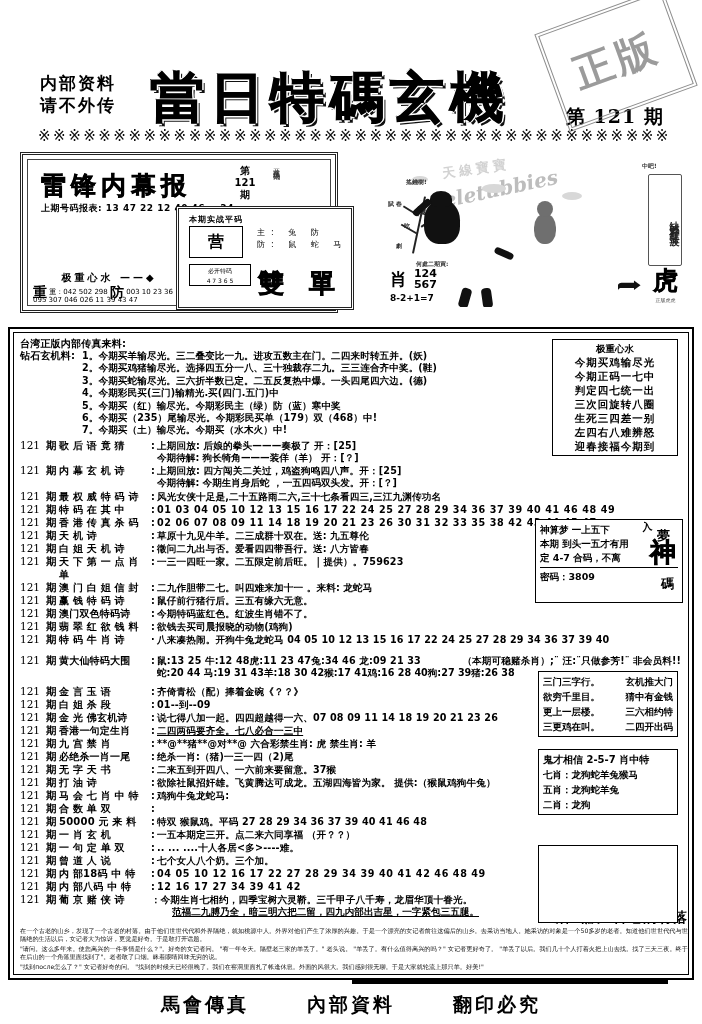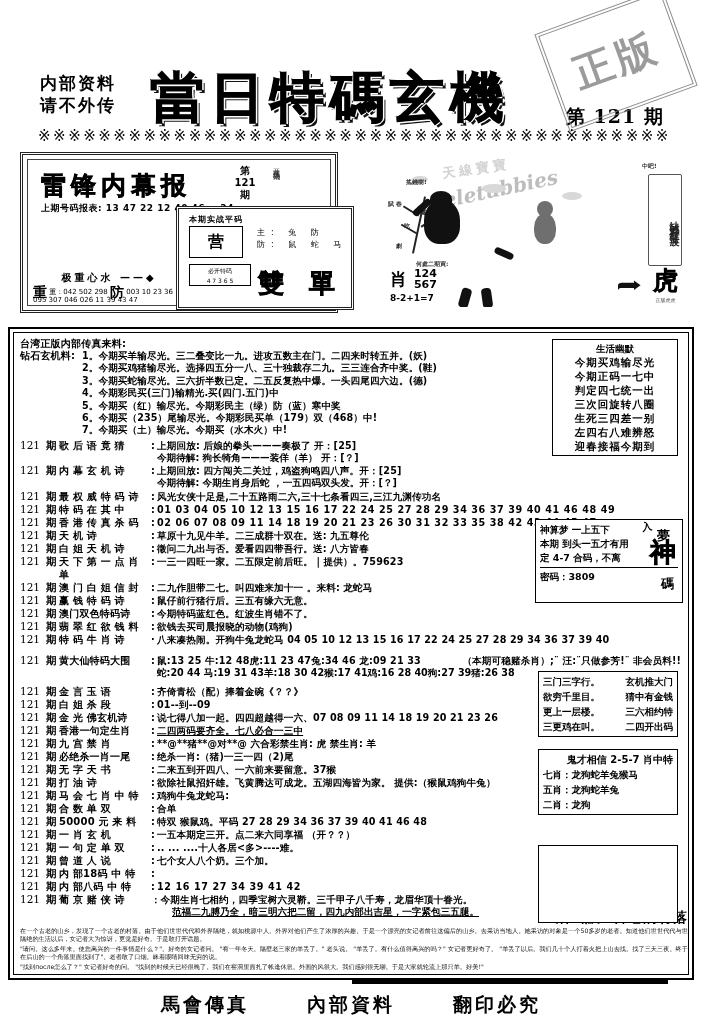--- a/index.html
+++ b/index.html
@@ -225,21 +225,21 @@
     color:#000;
   }
   .rbox2 .sig .c1{position:absolute;right:26px;top:1px;font-size:10px;transform:rotate(-10deg);}
   .rbox2 .sig .c2{position:absolute;right:8px;top:10px;font-size:13px;}
   .rbox2 .sig .c3{position:absolute;right:2px;top:26px;font-size:26px;-webkit-text-stroke:.7px #000;}
   .rbox2 .sig .c4{position:absolute;right:4px;top:58px;font-size:13px;}
   .rbox2 hr{border:0;border-top:1px solid #000;margin:2px 0;}
   .rbox3{right:10px;top:338px;width:140px;padding:2px 4px;}
   .rbox3 .ln{display:flex;justify-content:space-between;font-weight:bold;font-size:9.5px;line-height:15px;}
   .rbox4{right:10px;top:416px;width:140px;padding:2px 4px;}
-  .rbox4 .t{text-align:right;font-weight:bold;font-size:10px;line-height:15px;}
+  .rbox4 .t{text-align:left;font-weight:bold;font-size:10px;line-height:15px;}
   .rbox4 .l{font-weight:bold;font-size:9.5px;line-height:15px;}
   .rbox5{right:10px;top:512px;width:140px;height:78px;}
 
   .huomo{position:absolute;left:6px;right:0;bottom:2px;}
   .joke-title{text-align:right;font-weight:bold;font-size:14px;letter-spacing:1px;margin-bottom:3px;}
   .joke-body{font-size:6.2px;line-height:8.4px;text-align:justify;color:#111;}
   .joke-body p{margin:0 0 1px 0;}
 
   
   .footer{
@@ -582,21 +582,20 @@
           <div class="r-qi">期</div>
           <div class="r-name">马 会 七 肖 中 特</div>
           <div class="r-colon">:</div>
           <div class="r-val">鸡狗牛兔龙蛇马:</div>
         </div>
         <div class="row">
           <div class="r-no">121</div>
           <div class="r-qi">期</div>
           <div class="r-name">合 数 单 双</div>
           <div class="r-colon">:</div>
-          <div class="r-val">合单</div>
         </div>
         <div class="row">
           <div class="r-no">121</div>
           <div class="r-qi">期</div>
           <div class="r-name">50000 元 来 料</div>
           <div class="r-colon">:</div>
           <div class="r-val">特双 猴鼠鸡。平码   27 28 29 34 36 37 39 40 41 46 48</div>
         </div>
         <div class="row">
           <div class="r-no">121</div>
@@ -617,20 +616,21 @@
           <div class="r-qi">期</div>
           <div class="r-name">曾 道 人 说</div>
           <div class="r-colon">:</div>
           <div class="r-val">七个女人八个奶。三个加。</div>
         </div>
         <div class="row">
           <div class="r-no">121</div>
           <div class="r-qi">期</div>
           <div class="r-name">内 部18码 中 特</div>
           <div class="r-colon">:</div>
+          <div class="r-val mono">04 05 10 12 16 17 22 27 28 29 34 39 40 41 42 46 48 49</div>
         </div>
         <div class="row">
           <div class="r-no">121</div>
           <div class="r-qi">期</div>
           <div class="r-name">内 部八码 中 特</div>
           <div class="r-colon">:</div>
           <div class="r-val mono">12 16 17 27 34 39 41 42</div>
         </div>
 
         <div class="row">
@@ -646,21 +646,21 @@
       <div class="huomo">
         <div class="joke-title">生活幽默:  古老的村落</div>
         <div class="joke-body">
           <p>在一个古老的山乡，发现了一个古老的村落。由于他们世世代代和外界隔绝，就如桃源中人。外界对他们产生了浓厚的兴趣。于是一个漂亮的女记者前往这偏后的山乡。去采访当地人。她采访的对象是一个50多岁的老者。知道他们世世代代与世隔绝的生活以后，女记者大为惊讶，更觉是好奇。于是敢打开话题。</p>
           <p>"请问。这么多年来。使您高兴的一件事情是什么？"。好奇的女记者问。 "有一年冬天。隔壁老三家的羊丢了。" 老头说。 "羊丢了。有什么值得高兴的吗？" 女记者更好奇了。 "羊丢了以后。我们几十个人打着火把上山去找。找了三天三夜。终于在后山的一个角落里面找到了"。老者敢了口烟。眯着眼睛回味无穷的说。</p>
           <p>"找到после怎么了？" 女记者好奇的问。 "找到的时候天已经很晚了。我们在窑洞里面扎了帐逢休息。外面的风很大。我们感到很无聊。于是大家就轮流上那只羊。好美!"</p>
         </div>
       </div>
 
       <div class="rbox rbox1">
-        <div class="t">生活幽默</div>
+        <div class="t">极重心水</div>
         <div class="l">今期买鸡输尽光</div>
         <div class="l">今期正码一七中</div>
         <div class="l">判定四七统一出</div>
         <div class="l">三次回旋转八圈</div>
         <div class="l">生死三四差一别</div>
         <div class="l">左四右八难辨怒</div>
         <div class="l">迎春接福今期到</div>
       </div>
 
       <div class="rbox rbox2">

